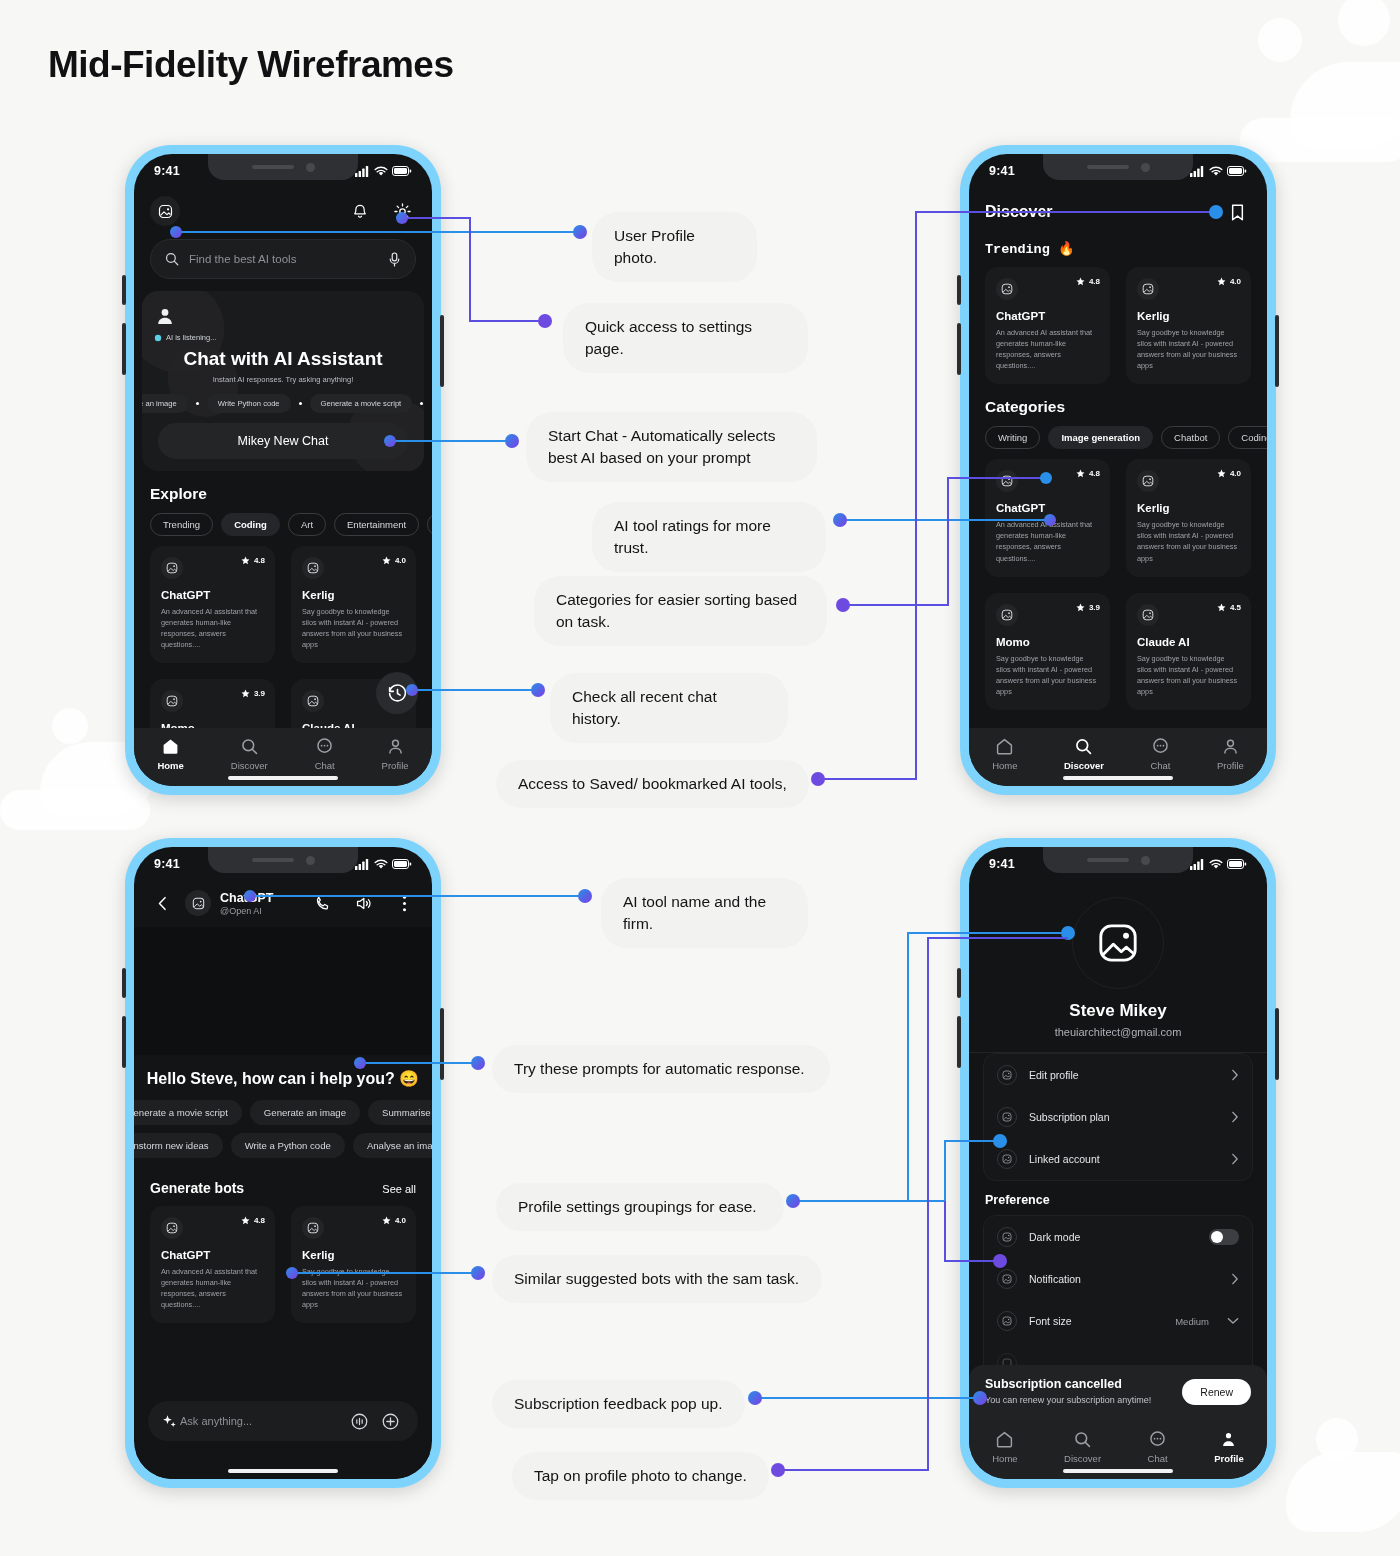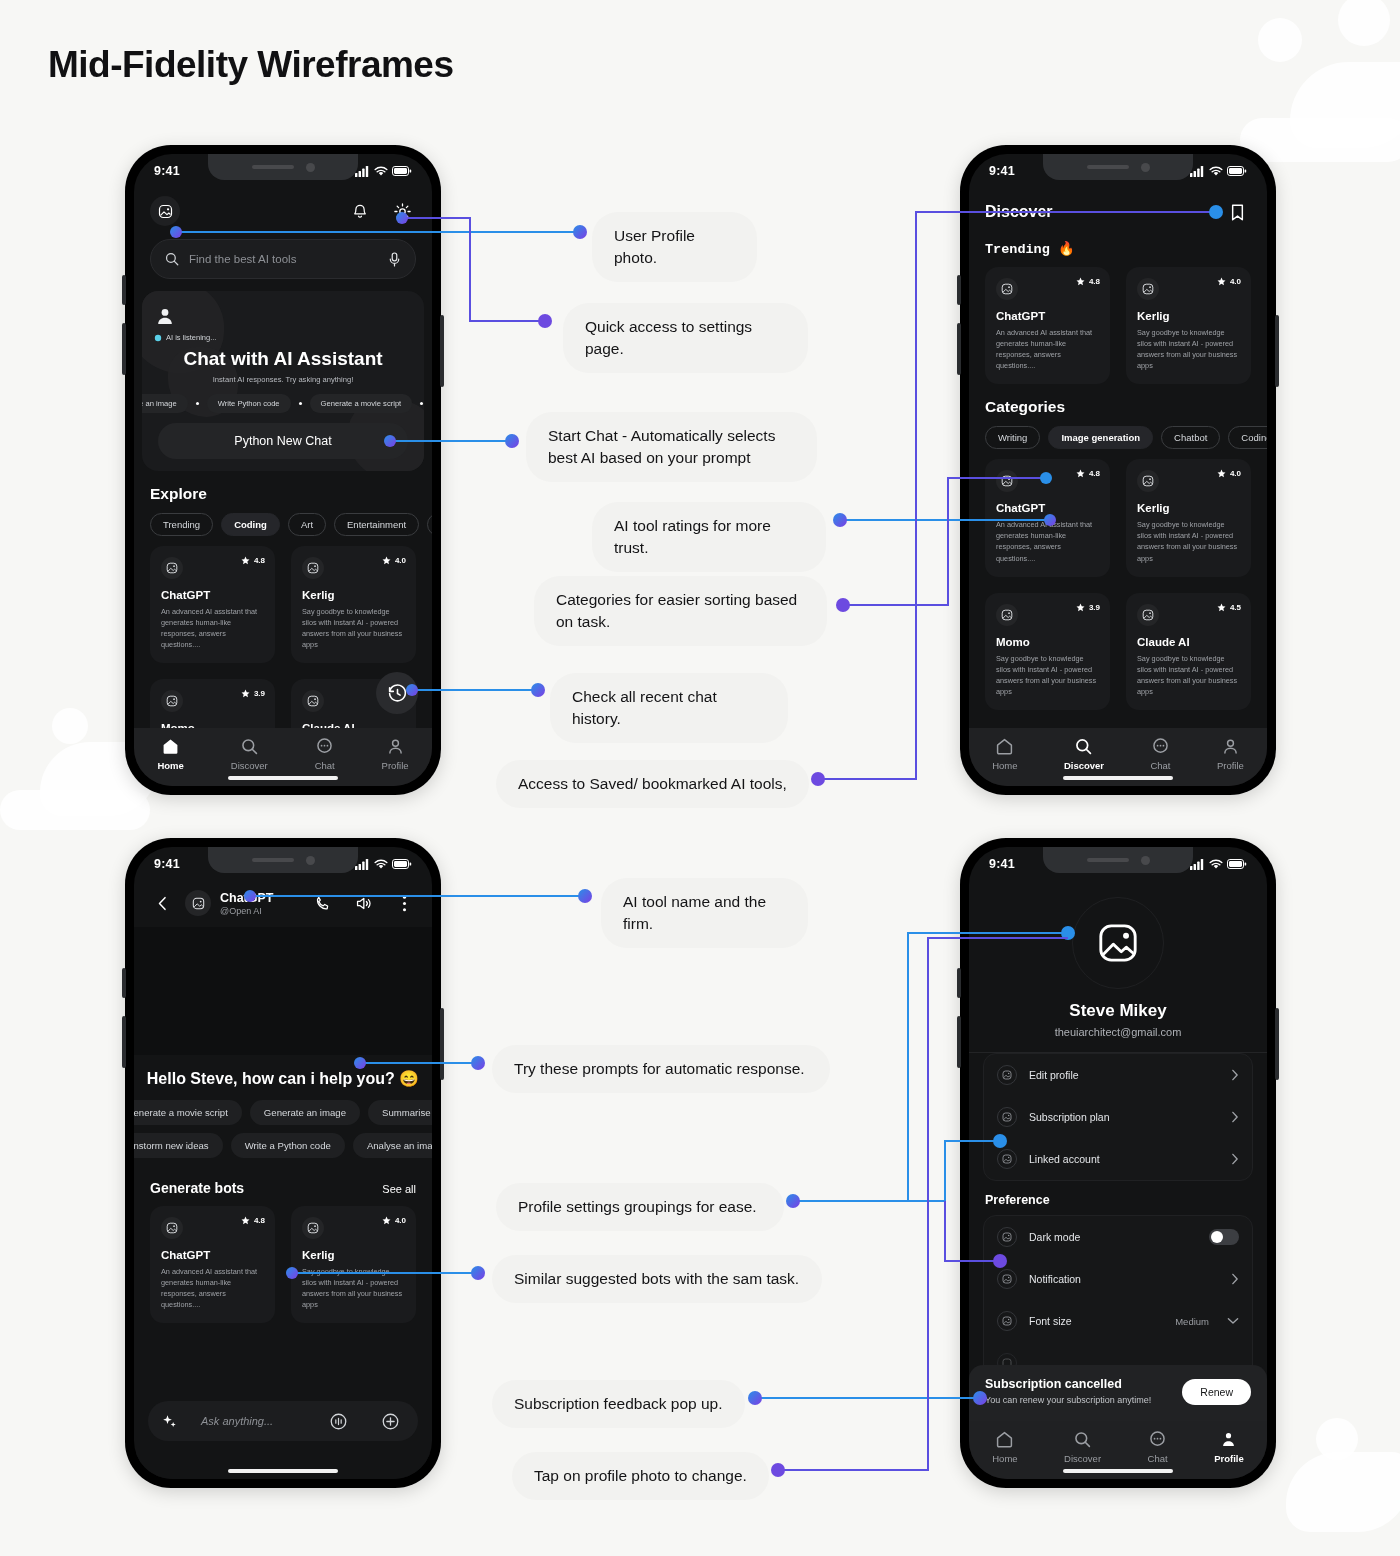--- a/index.html
+++ b/index.html
@@ -35,21 +35,21 @@
     font-size: 15.5px;
     line-height: 1.42;
     color: #141416;
     font-weight: 400;
   }
 
   
   .phone {
     position: absolute; z-index: 4;
     width: 316px; height: 650px;
-    background: #000000;
+    background: #7dd3fc;
     border-radius: 46px;
     padding: 9px;
     box-shadow: 0 4px 18px rgba(0,0,0,.16);
   }
   .phone::before, .phone::after {
     content: ""; position: absolute; background: #2a2c2f; border-radius: 3px;
   }
   .phone::before { left: -3px; top: 130px; width: 4px; height: 30px; }
   .phone::after  { left: -3px; top: 178px; width: 4px; height: 52px; }
   .side-btn { position: absolute; right: -3px; top: 170px; width: 4px; height: 72px; background: #2a2c2f; border-radius: 3px; }
@@ -158,21 +158,21 @@
   .chathead .acts { margin-left: auto; display: flex; align-items: center; gap: 13px; }
   .chatcanvas { background: #0e0f10; flex: 0 0 auto; height: 128px; }
   .greet { text-align: center; font-size: 16px; font-weight: 700; padding: 14px 12px 0; }
   .pchips { display: flex; flex-direction: column; gap: 8px; padding: 12px 0 0; }
   .pchiprow { display: flex; gap: 8px; margin-left: -22px; }
   .pchip { background: #1f2022; border-radius: 16px; padding: 7px 14px; font-size: 9.6px; color: #d6d9dd; white-space: nowrap; }
   .seeall { font-size: 11px; color: #fff; }
   .rowhead { display: flex; align-items: baseline; justify-content: space-between; padding: 0 16px; }
   .askbar {
     position: absolute; left: 14px; right: 14px; bottom: 12px; height: 40px;
-    background: #1c1d1f; border-radius: 22px; display: flex; align-items: center; gap: 24px; padding: 0 14px; font-style: italic;
+    background: #1c1d1f; border-radius: 22px; display: flex; align-items: center; gap: 3px; padding: 0 14px;
   }
   .askbar .ph { flex: 1; font-size: 11px; color: #8d9095; }
 
   
   .pro-hero { padding: 16px 0 14px; text-align: center; position: relative; border-bottom: 1px solid #232426; }
   .pro-ring { width: 92px; height: 92px; border-radius: 50%; border: 1px solid #1f2022; margin: 0 auto; display: flex; align-items: center; justify-content: center; }
   .pro-name { font-size: 17px; font-weight: 700; margin-top: 12px; }
   .pro-mail { font-size: 11px; color: #aeb1b6; margin-top: 5px; }
   .grp-title { font-size: 12.5px; font-weight: 700; padding: 12px 16px 8px; }
   .grp { margin: 0 14px; border: 1px solid #202123; border-radius: 13px; background: #161718; }
@@ -373,21 +373,21 @@
         <div class="hero-sub">Instant AI responses. Try asking anything!</div>
         <div class="hero-chips">
           <div class="hero-chip">te an image</div>
           <span class="dot-sep"></span>
           <div class="hero-chip">Write Python code</div>
           <span class="dot-sep"></span>
           <div class="hero-chip">Generate a movie script</div>
           <span class="dot-sep"></span>
 
         </div>
-        <div class="cta">Python New Chat</div>
+        <div class="cta">Mikey New Chat</div>
       </div>
 
       <div class="sec-title">Explore</div>
 
       <div class="chiprow">
         <div class="chip">Trending</div>
         <div class="chip active">Coding</div>
         <div class="chip">Art</div>
         <div class="chip">Entertainment</div>
         <div class="chip">Image</div>

